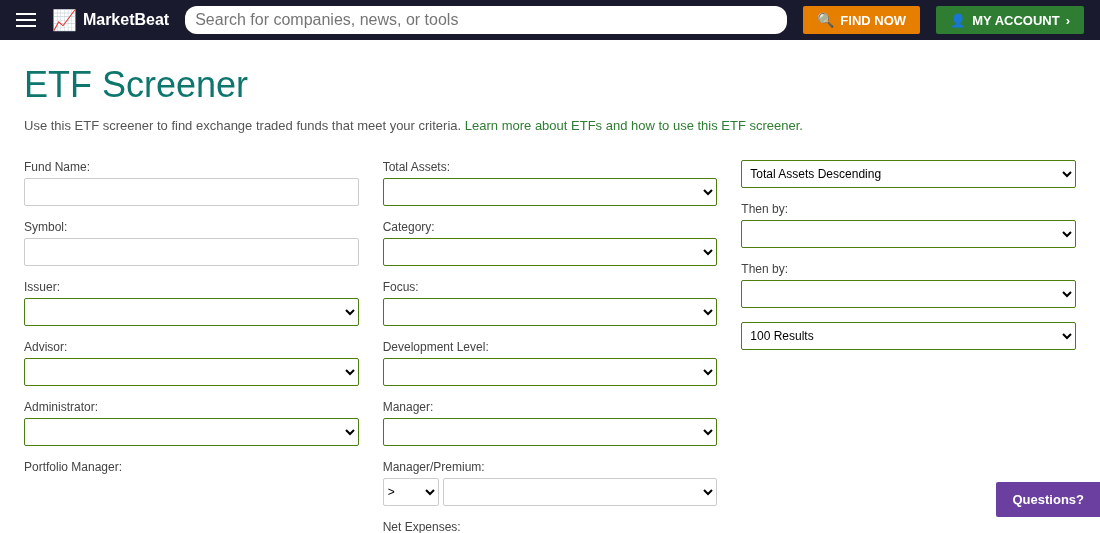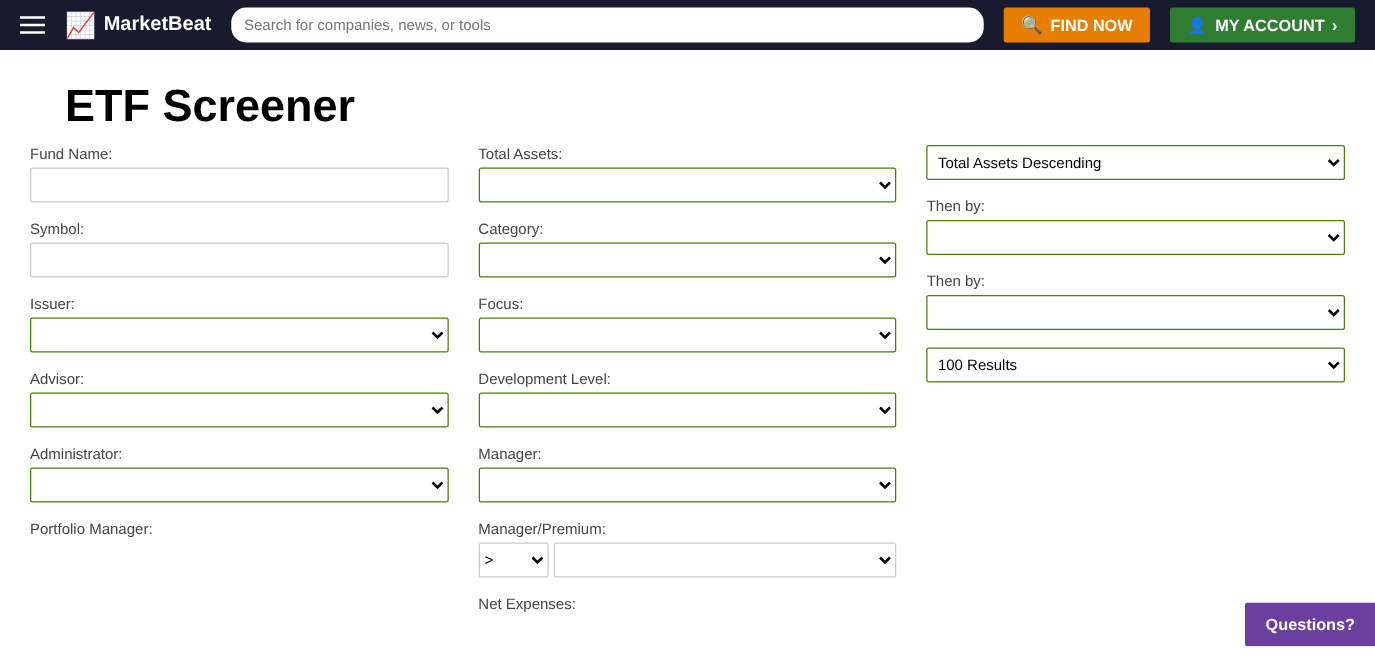--- a/index.html
+++ b/index.html
@@ -27,21 +27,21 @@
       color: #4caf50; font-size: 20px; font-weight: bold;
     }
     .logo-text {
       color: #fff; font-size: 16px; font-weight: bold;
     }
     .search-bar {
       flex: 1;
       height: 28px;
       border: none;
       padding: 0 10px;
-      font-size: 12px;
+      font-size: 16px;
       border-radius: 12px;
     }
     .find-now-btn {
       background: #e67e00;
       color: #fff;
       border: none;
       padding: 5px 14px;
       font-size: 13px;
       font-weight: bold;
       cursor: pointer;
@@ -66,24 +66,23 @@
       height: 28px;
       border-radius: 2px;
     }
 
     
     .main-content {
       padding: 24px 24px 0 24px;
     }
     .page-title {
       font-size: 36px;
-      font-weight: 700;
-      color: #000000;
+      font-weight: 400;
+      color: #0f766e;
       margin-bottom: 10px;
-      margin-left: 28px;
     }
     .description {
       font-size: 13px;
       color: #555;
       margin-bottom: 24px;
       line-height: 1.5;
     }
     .description a {
       color: #2e7d32;
       text-decoration: none;
@@ -184,20 +183,24 @@
   </button>
   <button class="my-account-btn">
     <span>👤</span>
     <span>MY ACCOUNT</span>
     <span>›</span>
   </button>
 </header>
 
 <div class="main-content">
   <h1 class="page-title">ETF Screener</h1>
+  <p class="description">
+    <span>Use this ETF screener to find exchange traded funds that meet your criteria.</span>
+    <a href="#">Learn more about ETFs and how to use this ETF screener.</a>
+  </p>
 
   <div class="form-grid">
 
     <div class="form-col">
 
       <div class="form-group">
         <label class="form-label">Fund Name:</label>
         <input type="text" class="form-input" style="">
       </div>
 

